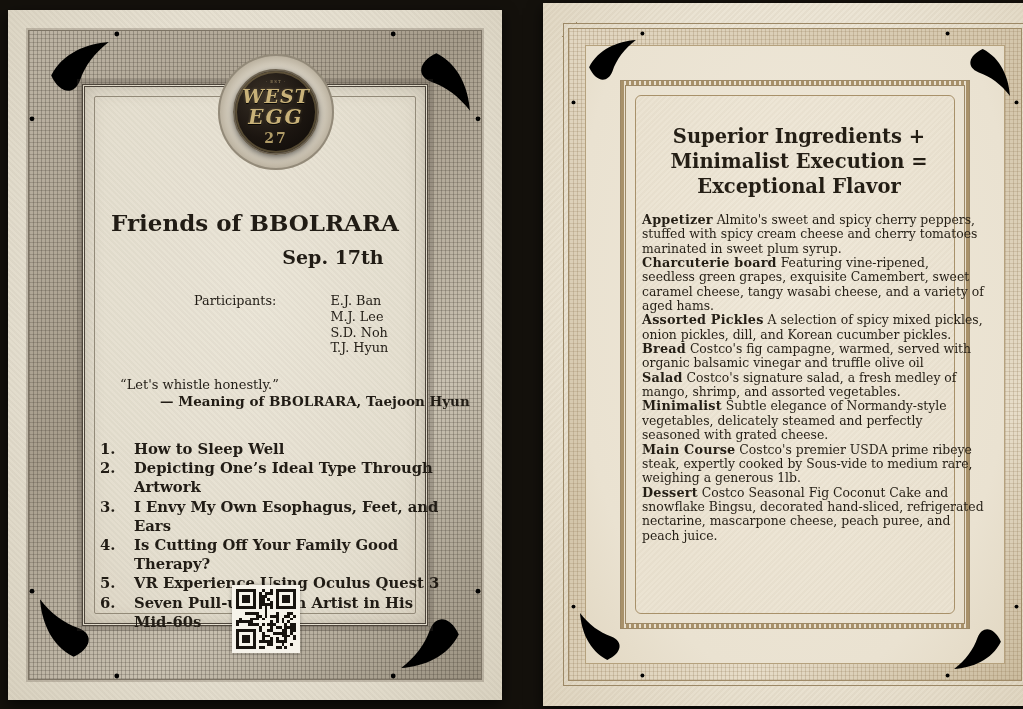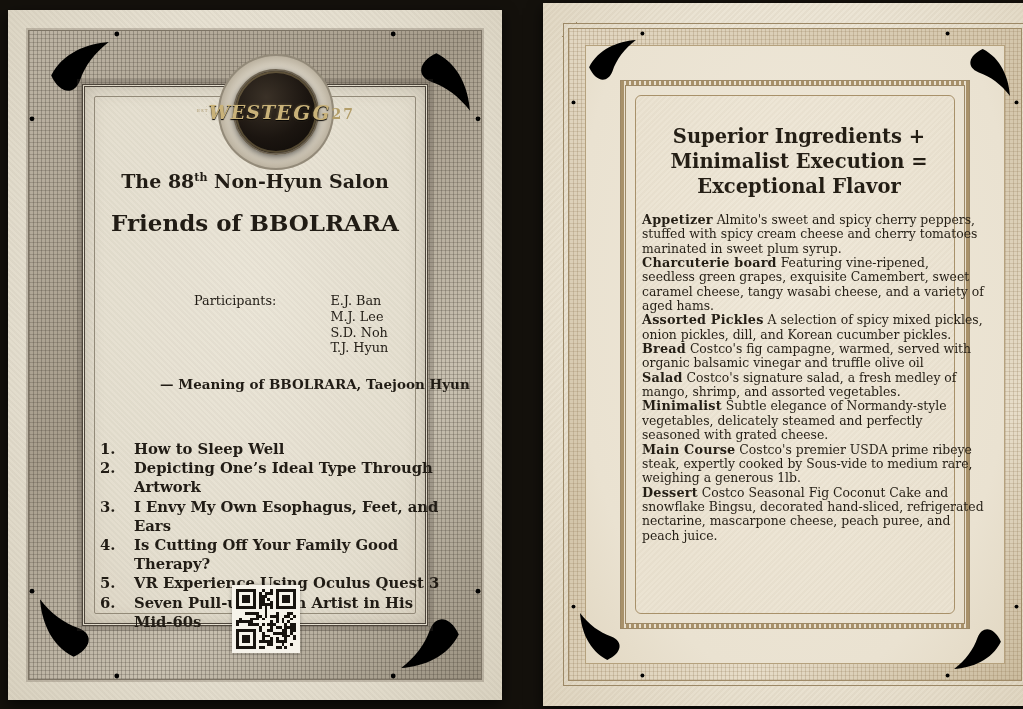--- a/index.html
+++ b/index.html
@@ -93,21 +93,21 @@
     position:absolute; left:210px; top:44px; width:116px; height:116px; border-radius:50%;
     background: radial-gradient(circle, #d8d1c2 55%, #b3a996 72%, #d8d1c2 80%, rgba(216,209,194,0) 82%);
     box-shadow: inset 0 0 0 2px rgba(90,82,68,.4);
     display:flex; align-items:center; justify-content:center;
   }
   .badge {
     width:86px; height:86px; border-radius:50%;
     background: radial-gradient(circle at 38% 32%, #3a3127 0%, #1b1510 55%, #0c0906 100%);
     border:2px solid #6b6150;
     box-shadow: 0 2px 6px rgba(0,0,0,.55), inset 0 0 0 2px rgba(200,178,120,.35);
-    display:flex; flex-direction:row; align-items:center; justify-content:center;
+    display:flex; flex-direction:column; align-items:center; justify-content:center;
     color:#c9b279; text-align:right; line-height:1;
   }
   .badge .tiny { font-size:4px; letter-spacing:1px; color:#a8946a; margin-bottom:3px; }
   .badge .west { font-size:19px; font-weight:bold; font-style:italic; letter-spacing:1px;
     text-shadow:0 1px 1px #000, 0 0 3px rgba(201,178,121,.4); }
   .badge .egg  { font-size:20px; font-weight:bold; font-style:italic; letter-spacing:2px;
     text-shadow:0 1px 1px #000, 0 0 3px rgba(201,178,121,.4); margin-top:1px;}
   .badge .num  { font-size:14px; font-weight:bold; margin-top:4px; letter-spacing:2px; color:#b29d68;}
 
   
@@ -179,37 +179,36 @@
   <div class="badge-ring">
     <div class="badge">
       <div class="tiny">· EST ·</div>
       <div class="west">WEST</div>
       <div class="egg">EGG</div>
       <div class="num">27</div>
     </div>
   </div>
 
   <div class="l-content">
-    <div class="l-title">
-      <span>The 88</span><sup>th</sup><span> Non-Hyun Salon</span>
-    </div>
     <div class="l-title2">Friends of BBOLRARA</div>
+    <div class="l-date">Sep. 17th</div>
 
     <div class="l-participants">
       <div class="plabel">Participants:</div>
       <div class="names">
 
       <div>E.J. Ban</div>
           <div>M.J. Lee</div>
           <div>S.D. Noh</div>
           <div>T.J. Hyun</div>
         </div>
     </div>
 
     <div class="l-quote">
+      <div>“Let's whistle honestly.”</div>
       <div class="attr">— Meaning of BBOLRARA, Taejoon Hyun</div>
     </div>
 
     <div class="l-agenda">
 
         <div class="row">
           <span class="no">1.</span>
           <span class="tx">How to Sleep Well</span>
         </div>
 

